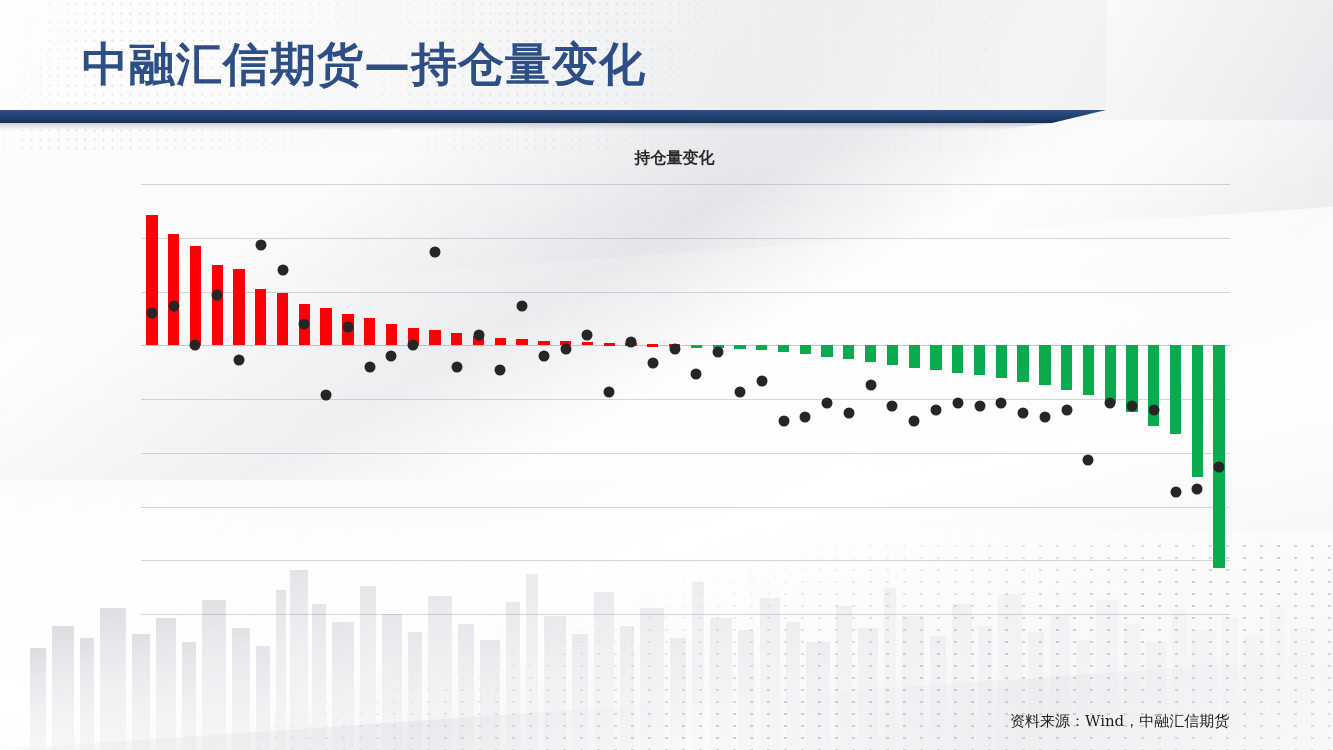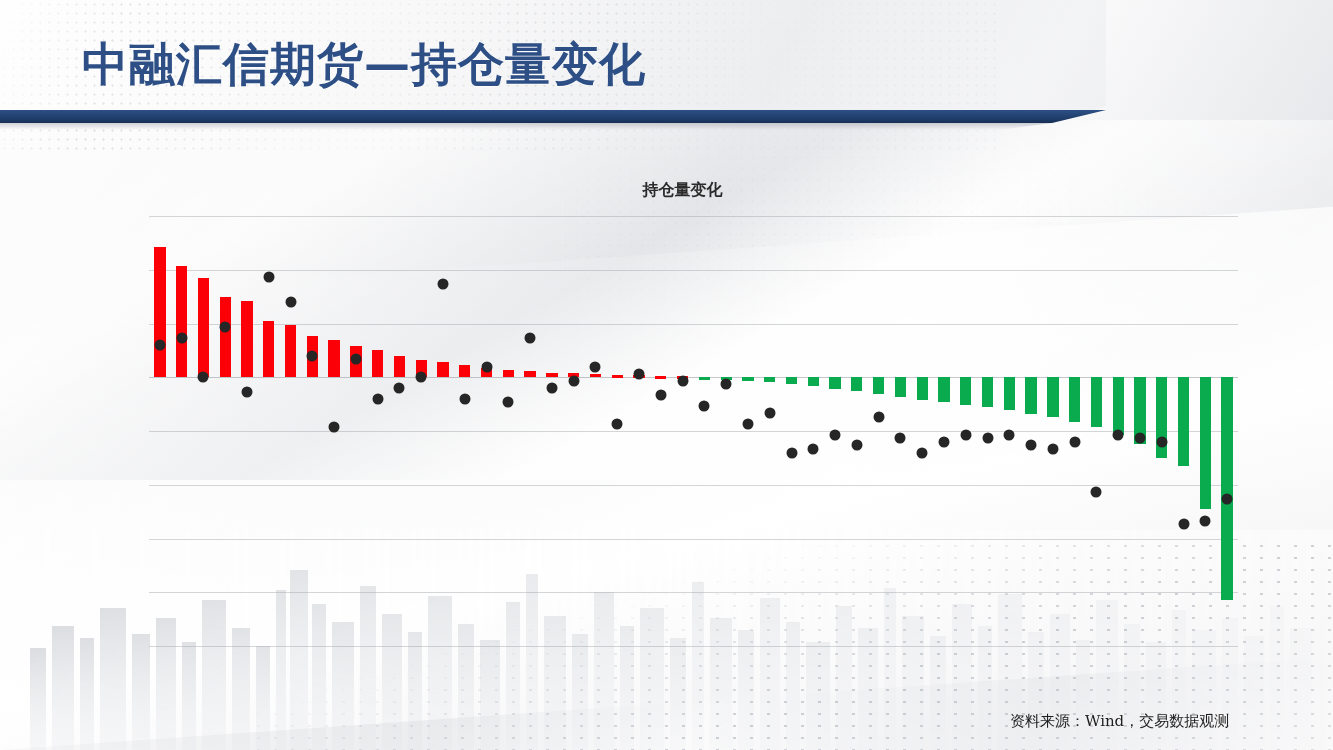--- a/index.html
+++ b/index.html
@@ -65,21 +65,21 @@
     clip-path:polygon(0 0,1052px 0,1000px 7px,0 7px);
   }
   #page-title{
     position:absolute;left:82px;top:34px;
     font-family:"DejaVu Serif","Liberation Serif",serif;
     font-size:46px;font-weight:700;letter-spacing:1px;
     color:#2d4f85;white-space:nowrap;
     text-shadow:0 1px 0 rgba(255,255,255,.75);
   }
   
-  #chart-area{position:absolute;left:16px;top:140px;width:1105px;height:500px;margin-top:32px;}
+  #chart-area{position:absolute;left:8px;top:140px;width:1105px;height:500px;}
   #chart-title{
     position:absolute;left:0;top:8px;width:1333px;text-align:center;
     font-family:"DejaVu Sans","Liberation Sans",sans-serif;
     font-size:16px;font-weight:700;color:#2b2b2b;
   }
   #plot{position:absolute;left:133px;top:44px;width:1089px;height:430px;}
   .gridline{position:absolute;left:0;width:100%;height:1px;background:rgba(160,163,168,.45);}
   .zeroline{position:absolute;left:0;width:100%;height:1px;background:rgba(150,153,158,.55);}
   .bar{position:absolute;}
   .bar.pos{background:#fb0007;}
@@ -289,13 +289,13 @@
       <div class="dot" title="玉米: -0.1%" style="left: 969.21px; top: 218.583px;"></div>
       <div class="dot" title="豆油: -0.2%" style="left: 990.99px; top: 222.167px;"></div>
       <div class="dot" title="菜粕: -0.3%" style="left: 1012.77px; top: 225.75px;"></div>
       <div class="dot" title="聚丙烯: -2.6%" style="left: 1034.55px; top: 308.167px;"></div>
       <div class="dot" title="PVC: -2.5%" style="left: 1056.33px; top: 304.583px;"></div>
       <div class="dot" title="甲醇: -1.9%" style="left: 1078.11px; top: 283.083px;"></div>
     </div>
 
 </div>
 
-<div id="source-note">资料来源：Wind，交易数据观测</div>
+<div id="source-note">资料来源：Wind，中融汇信期货</div>
 
 </body></html>

